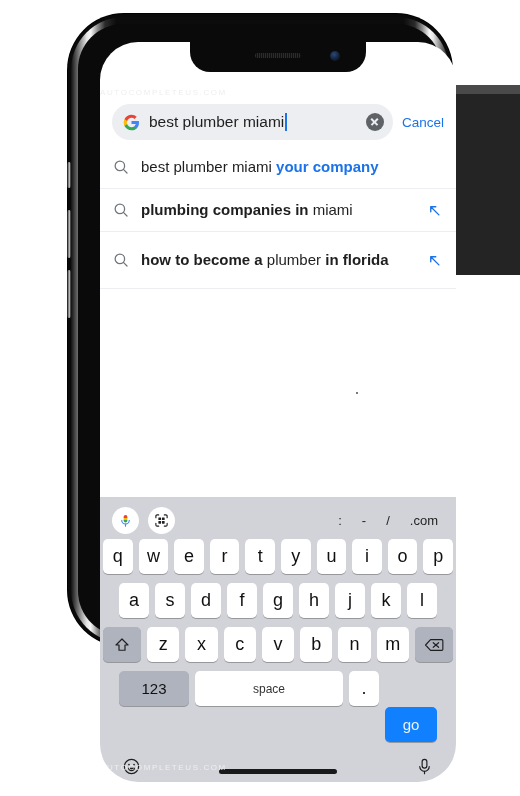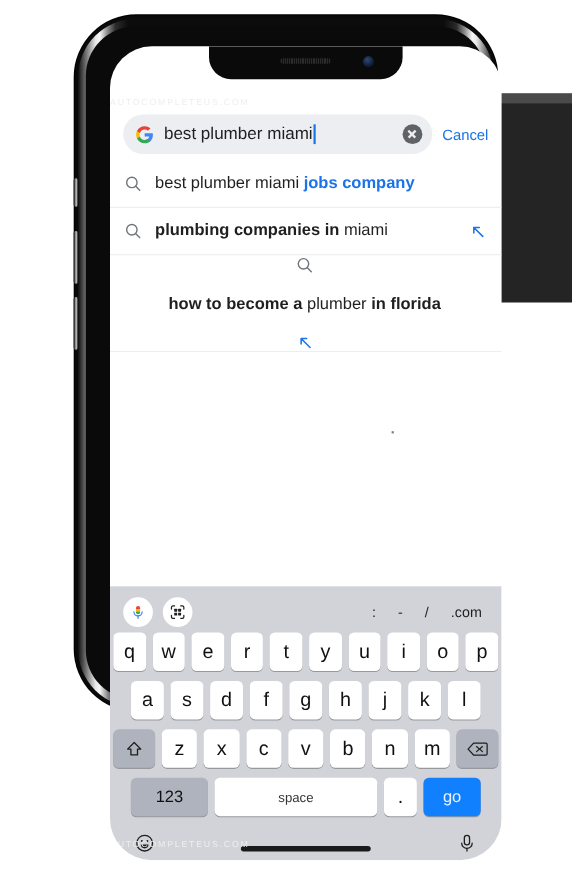--- a/index.html
+++ b/index.html
@@ -175,21 +175,21 @@
   }
   .sugg {
     display: flex;
     align-items: center;
     padding: 0 14px 0 12px;
     min-height: 43px;
     border-bottom: 1px solid #eceef1;
     cursor: pointer;
     gap: 11px;
   }
-  .sugg.tall { min-height: 57px; flex-direction: column; }
+  .sugg.tall { min-height: 57px; }
   .sugg-icon { flex: 0 0 18px; width: 18px; height: 18px; display: block; }
   .sugg-text {
     flex: 1;
     font-size: 15px;
     line-height: 1.33;
     color: #1f1f1f;
     padding: 6px 0;
   }
   .sugg-text b { font-weight: 700; }
   .sugg-text .acc { color: #1a73e8; font-weight: 700; }
@@ -265,20 +265,21 @@
     flex: 0 0 38px;
   }
   .key.num { flex: 0 0 70px; background: #aeb3bd; font-size: 15px; }
   .key.space { flex: 1; font-size: 12px; color: #333; }
   .key.dot { flex: 0 0 30px; font-size: 18px; }
   .key.go {
     flex: 0 0 52px;
     background: #1080ff;
     color: #e9f2ff;
     font-size: 15px;
+    margin-top: 36px;
   }
   .krow.r3 { padding: 0 3px; }
   .krow.r4 { padding: 0 19px; margin-bottom: 6px; }
   .kbd-bottom {
     display: flex;
     align-items: center;
     justify-content: space-between;
     padding: 2px 22px 0 22px;
     height: 34px;
   }
@@ -332,21 +333,21 @@
       <div class="cancel">Cancel</div>
     </div>
 
     <div class="suggestions">
 
       <div class="sugg">
         <svg class="sugg-icon" viewBox="0 0 24 24">
           <circle cx="10.5" cy="10.5" r="6.3" fill="none" stroke="#70757a" stroke-width="1.7"></circle>
           <line x1="15.2" y1="15.2" x2="20" y2="20" stroke="#70757a" stroke-width="1.7" stroke-linecap="round"></line>
         </svg>
-        <div class="sugg-text"><span>best plumber miami </span><span class="acc">jobs company</span></div>
+        <div class="sugg-text"><span>best plumber miami </span><span class="acc">your company</span></div>
       </div>
 
       <div class="sugg">
         <svg class="sugg-icon" viewBox="0 0 24 24">
           <circle cx="10.5" cy="10.5" r="6.3" fill="none" stroke="#70757a" stroke-width="1.7"></circle>
           <line x1="15.2" y1="15.2" x2="20" y2="20" stroke="#70757a" stroke-width="1.7" stroke-linecap="round"></line>
         </svg>
         <div class="sugg-text"><b>plumbing companies in</b><span> miami</span></div>
         <svg class="arrow-ico" viewBox="0 0 24 24">
           <path d="M19 19 L6 6 M6 6 L6 14 M6 6 L14 6" fill="none" stroke="#1a73e8" stroke-width="2.2" stroke-linecap="round" stroke-linejoin="round"></path>

